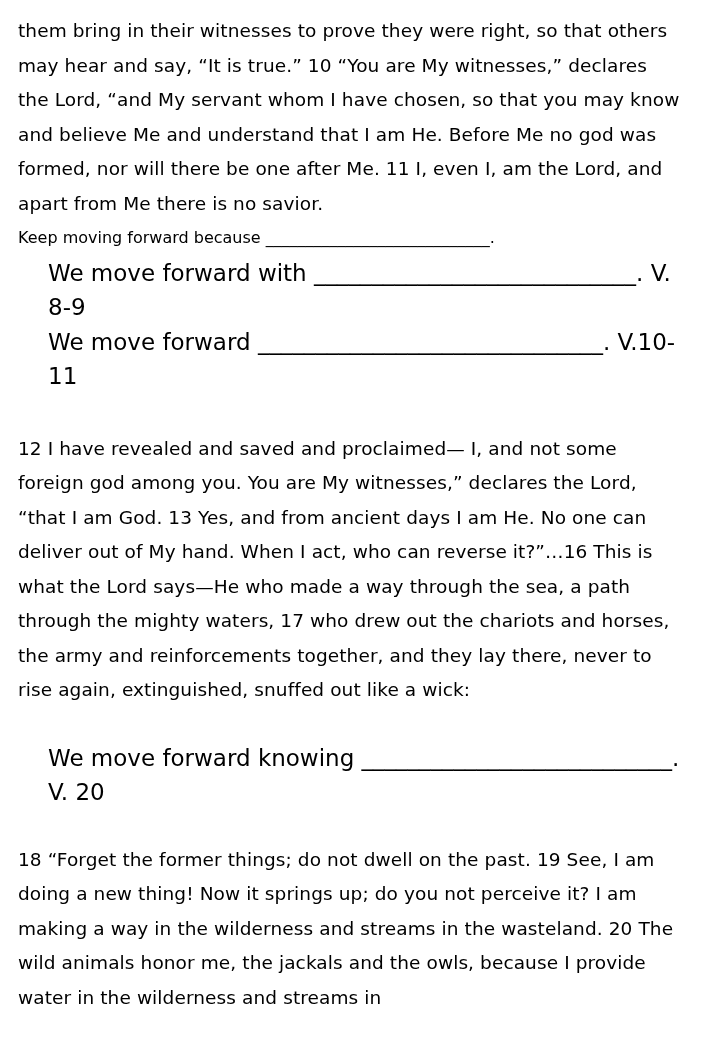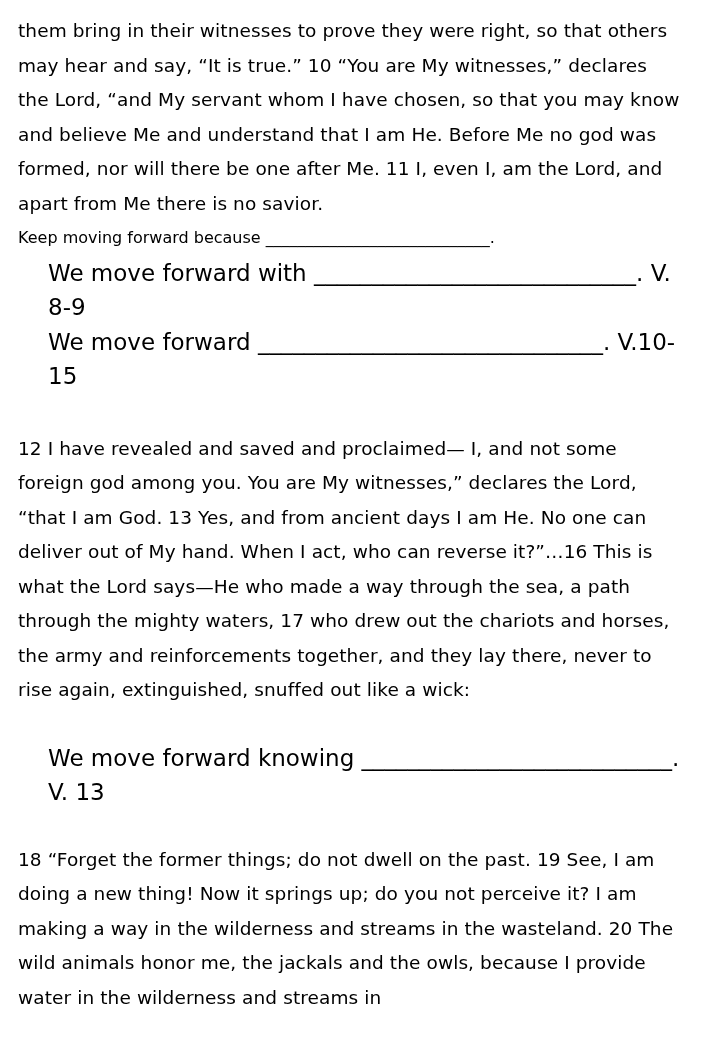--- a/index.html
+++ b/index.html
@@ -48,29 +48,29 @@
 <body>
 
 <div class="page">
 
   <p class="para body-block">them bring in their witnesses to prove they were right, so that others may hear and say, “It is true.” 10 “You are My witnesses,” declares the Lord, “and My servant whom I have chosen, so that you may know and believe Me and understand that I am He. Before Me no god was formed, nor will there be one after Me. 11 I, even I, am the Lord, and apart from Me there is no savior.</p>
 
   <p class="prompt">Keep moving forward because ____________________________.</p>
 
   <p class="sub">We move forward with ____________________________. V. 8-9</p>
 
-  <p class="sub">We move forward ______________________________. V.10-15</p>
+  <p class="sub">We move forward ______________________________. V.10-11</p>
 
   <div class="gap"></div>
 
   <p class="para body-block">12 I have revealed and saved and proclaimed— I, and not some foreign god among you. You are My witnesses,” declares the Lord, “that I am God. 13 Yes, and from ancient days I am He. No one can deliver out of My hand. When I act, who can reverse it?”…16 This is what the Lord says—He who made a way through the sea, a path through the mighty waters, 17 who drew out the chariots and horses, the army and reinforcements together, and they lay there, never to rise again, extinguished, snuffed out like a wick:</p>
 
   <div class="gap-mid"></div>
 
 
 
-  <p class="sub">We move forward knowing ___________________________. V. 13</p>
+  <p class="sub">We move forward knowing ___________________________. V. 20</p>
 
   <div class="gap-mid"></div>
 
   <p class="para body-block">18 “Forget the former things; do not dwell on the past. 19 See, I am doing a new thing! Now it springs up; do you not perceive it? I am making a way in the wilderness and streams in the wasteland. 20 The wild animals honor me, the jackals and the owls, because I provide water in the wilderness and streams in</p>
 
 </div>
 
 </body></html>

